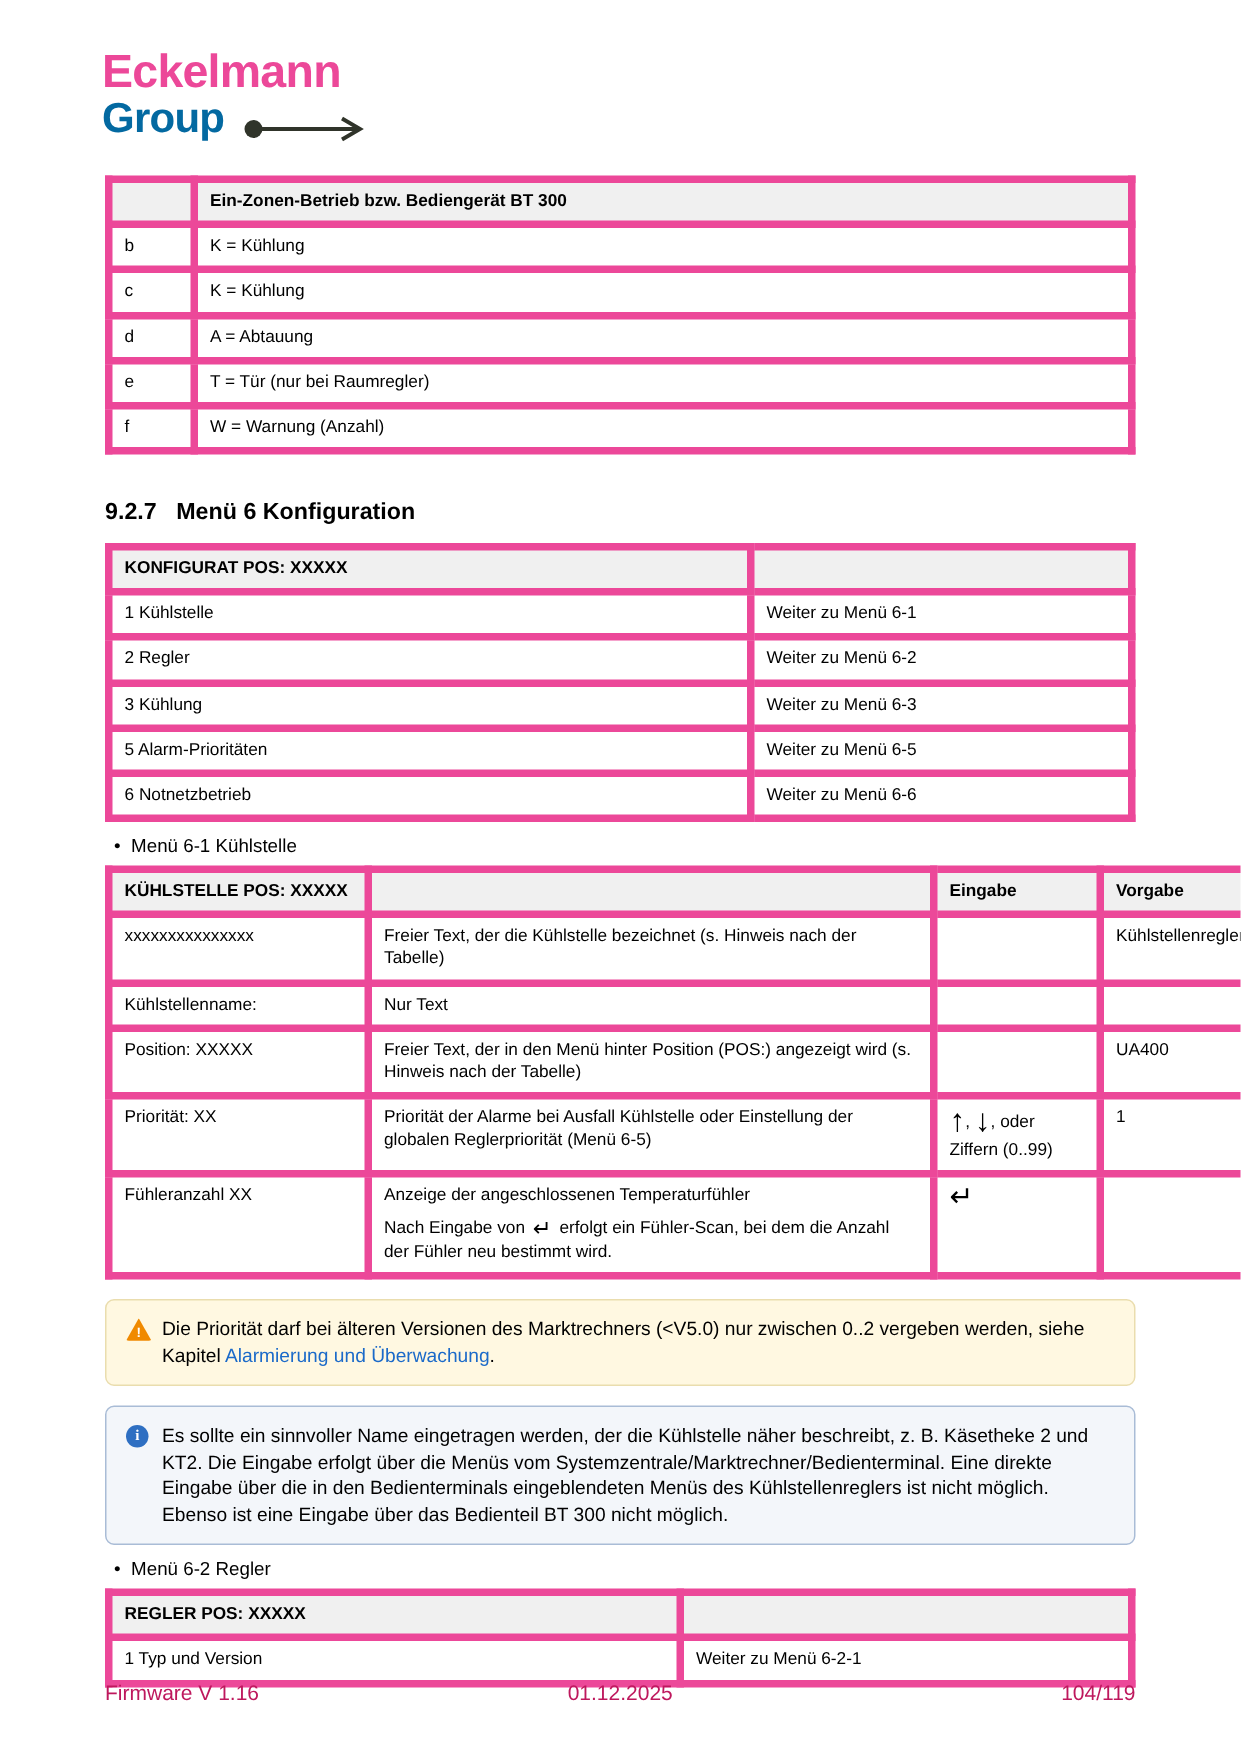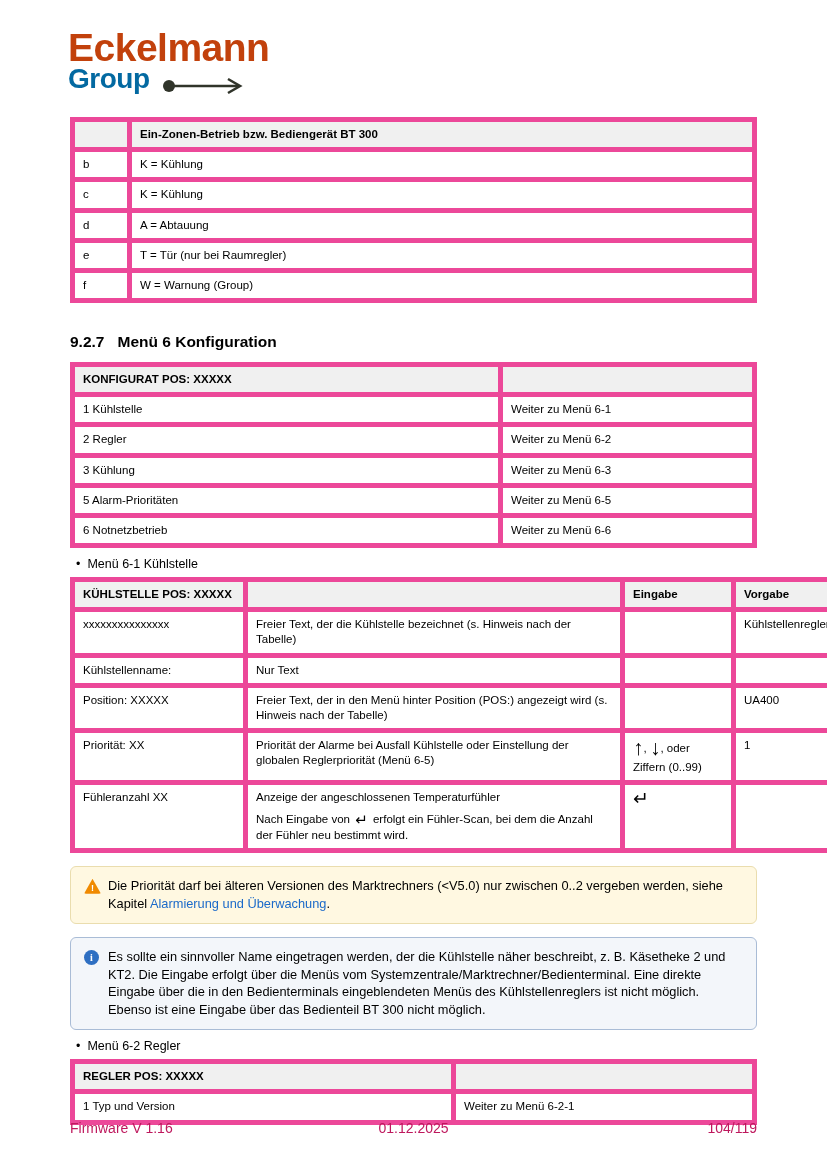--- a/index.html
+++ b/index.html
@@ -6,21 +6,21 @@
   body {
     width: 827px; height: 1169px; position: relative;
     font-family: "Liberation Sans", sans-serif; color: #000;
     overflow: hidden;
   }
   .content { position: absolute; left: 70px; top: 0; width: 687px; }
 
   
   .logo { margin-top: 33px; margin-left: -2px; }
   .logo-line1 {
-    font-size: 39px; font-weight: bold; color: #c2410c;
+    font-size: 31px; font-weight: bold; color: #ec4899;
     line-height: 30px; letter-spacing: -0.5px;
   }
   .logo-line2 {
     display: flex; align-items: flex-end; gap: 12px;
     font-size: 28px; font-weight: bold; color: #0369a1;
     line-height: 32px; letter-spacing: -0.5px;
   }
   .logo-arrow { margin-top: 4px; }
 
   
@@ -128,21 +128,21 @@
     <tr>
       <td>d</td>
       <td>A = Abtauung</td>
     </tr>
     <tr>
       <td>e</td>
       <td>T = Tür (nur bei Raumregler)</td>
     </tr>
     <tr>
       <td>f</td>
-      <td>W = Warnung (Group)</td>
+      <td>W = Warnung (Anzahl)</td>
     </tr>
   </tbody>
     </table>
 
   <h2 class="section-heading">
     <span class="h-num">9.2.7</span><span>Menü 6 Konfiguration</span>
   </h2>
 
   <table class="tbl t-konfig">
     <tbody>

